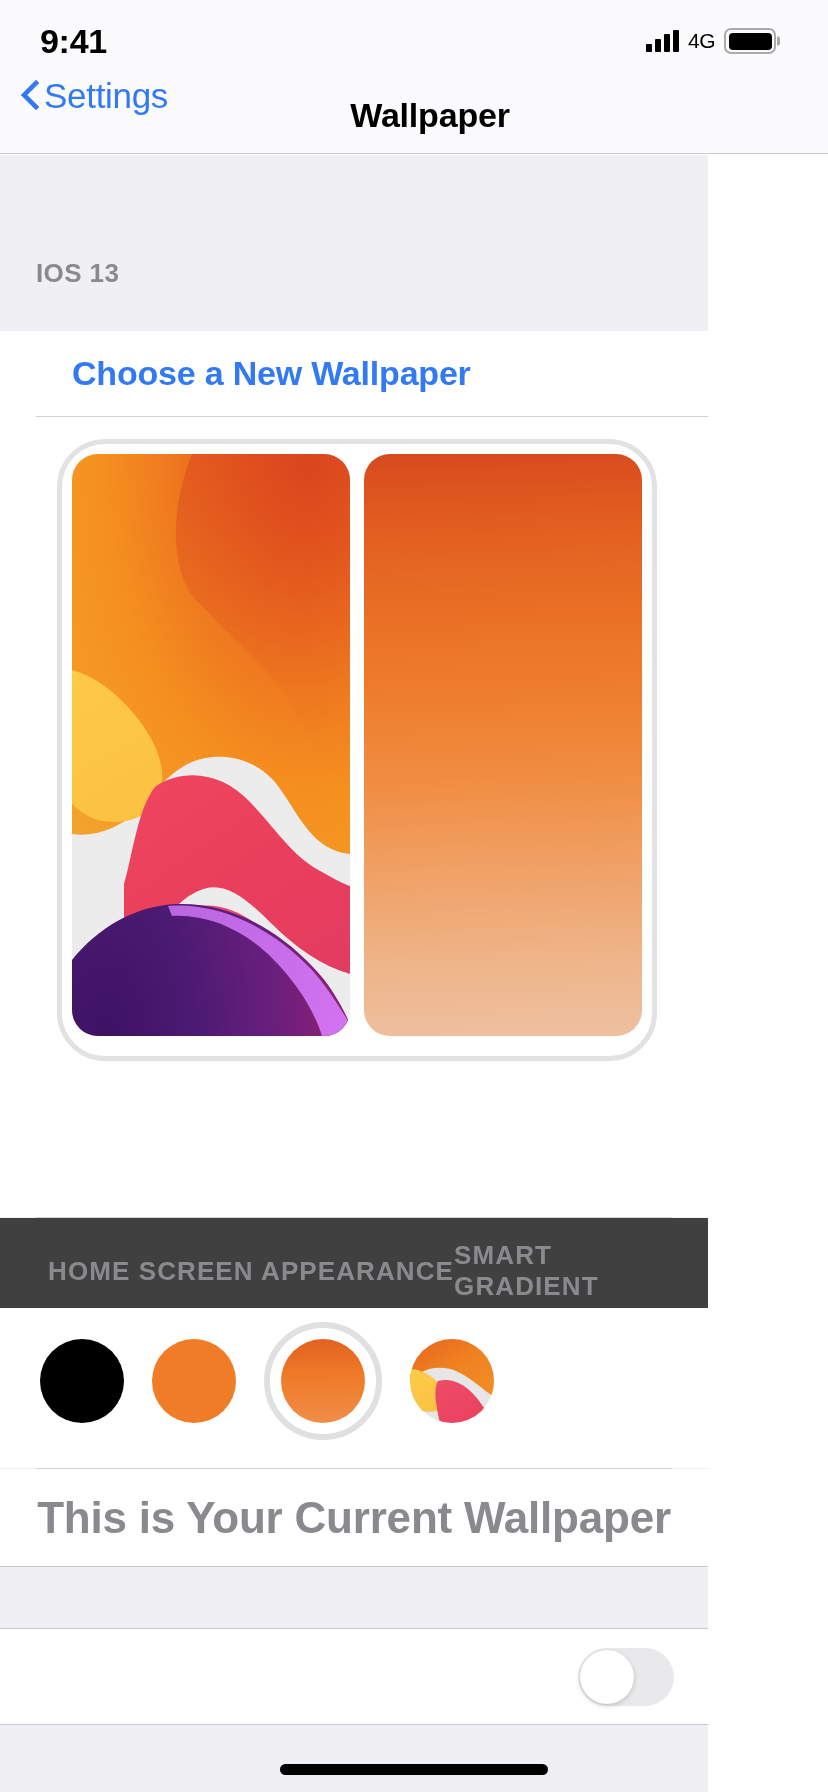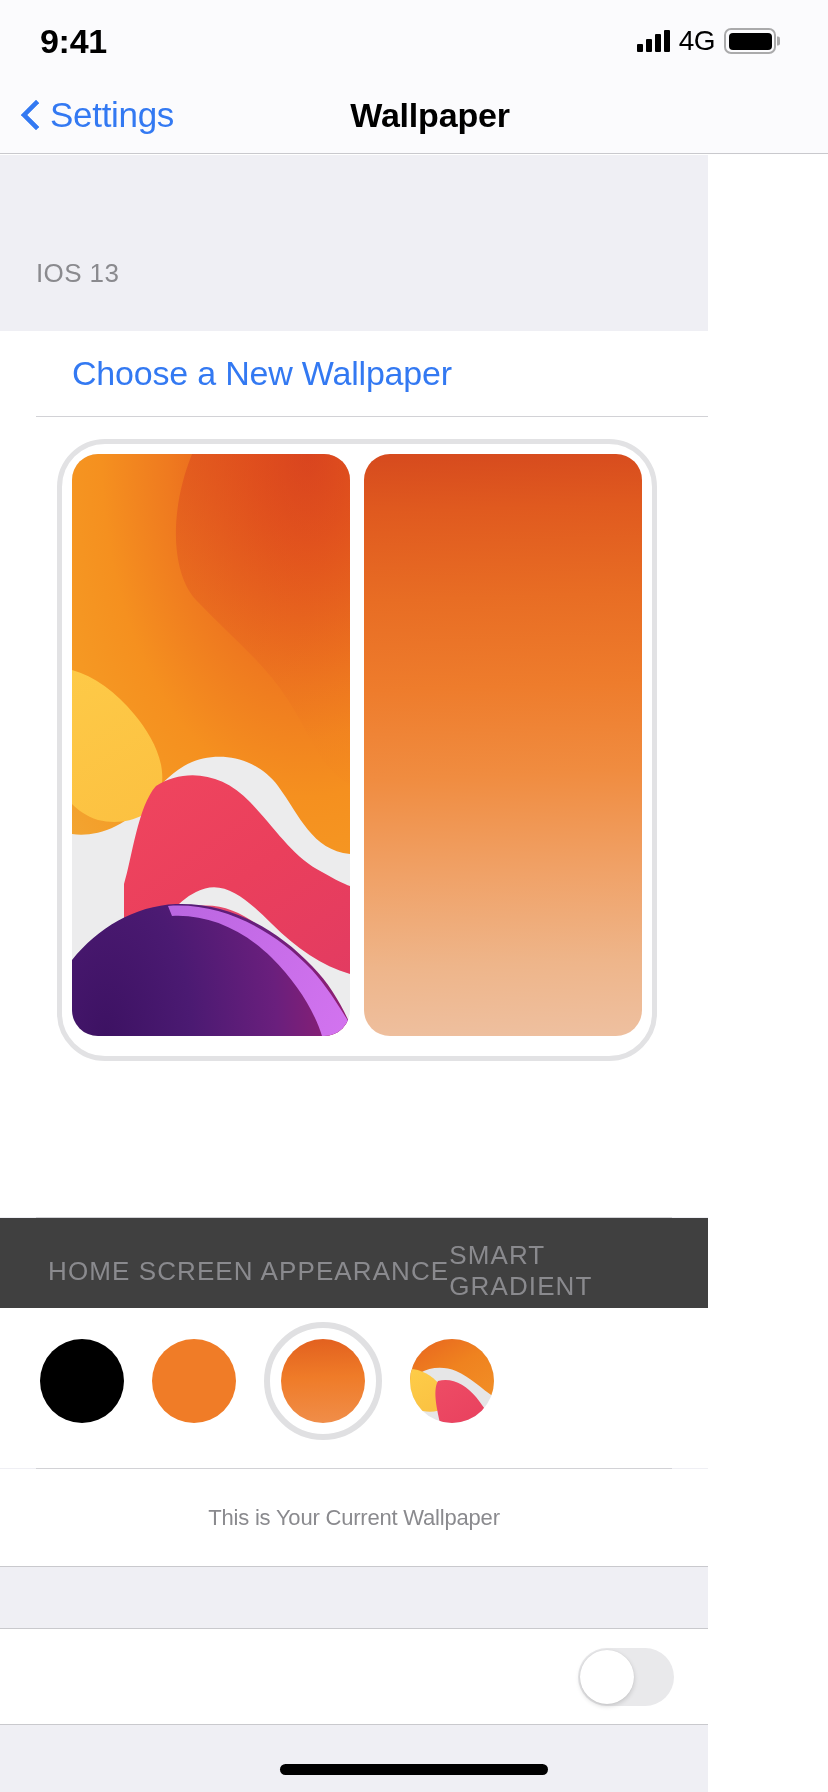--- a/index.html
+++ b/index.html
@@ -57,21 +57,21 @@
     display: block;
     width: 6px;
     background: #000;
     border-radius: 1px;
   }
   .signal-bars i:nth-child(1) { height: 8px; }
   .signal-bars i:nth-child(2) { height: 13px; }
   .signal-bars i:nth-child(3) { height: 18px; }
   .signal-bars i:nth-child(4) { height: 22px; }
   .net-label {
-    font-size: 28px;
+    font-size: 21px;
     font-weight: 500;
     color: #000;
     letter-spacing: -0.5px;
   }
   .battery {
     position: relative;
     width: 52px;
     height: 26px;
     border: 2.5px solid rgba(0,0,0,0.32);
     border-radius: 7px;
@@ -102,22 +102,20 @@
     height: 78px;
     background: #fbfbfd;
     border-bottom: 1px solid #c9c9cd;
   }
   .nav-back {
     position: absolute;
     left: 22px;
     top: 0;
     height: 78px;
     display: flex;
-    align-items: center;
-    gap: 6px;
     cursor: pointer;
   }
   .chevron-left {
     width: 22px;
     height: 38px;
     position: relative;
   }
   .chevron-left::before {
     content: "";
     position: absolute;
@@ -148,20 +146,21 @@
     padding-left: 32px;
   }
 
   
   .content {
     position: absolute;
     top: 155px; left: 0;
     width: 708px;
     height: 1637px;
     background: #efeff4;
+    font-weight: bold;
   }
 
   .group-gap {
     height: 86px;
     background: #efeff4;
   }
   .section-header {
     height: 48px;
     padding: 0 36px;
     display: flex;
@@ -378,21 +377,21 @@
     height: 1px;
     background: #d2d2d6;
     margin: 0 36px;
   }
   .current-cell {
     height: 98px;
     background: #ffffff;
     display: flex;
     align-items: center;
     justify-content: center;
-    font-size: 22px;
+    font-size: 44px;
     color: #8a8a8e;
     letter-spacing: -0.2px;
     border-bottom: 1px solid #c9c9cd;
     text-align: center;
   }
 
   .spacer-gray {
     height: 62px;
     background: #efeff4;
     border-bottom: 1px solid #c9c9cd;

